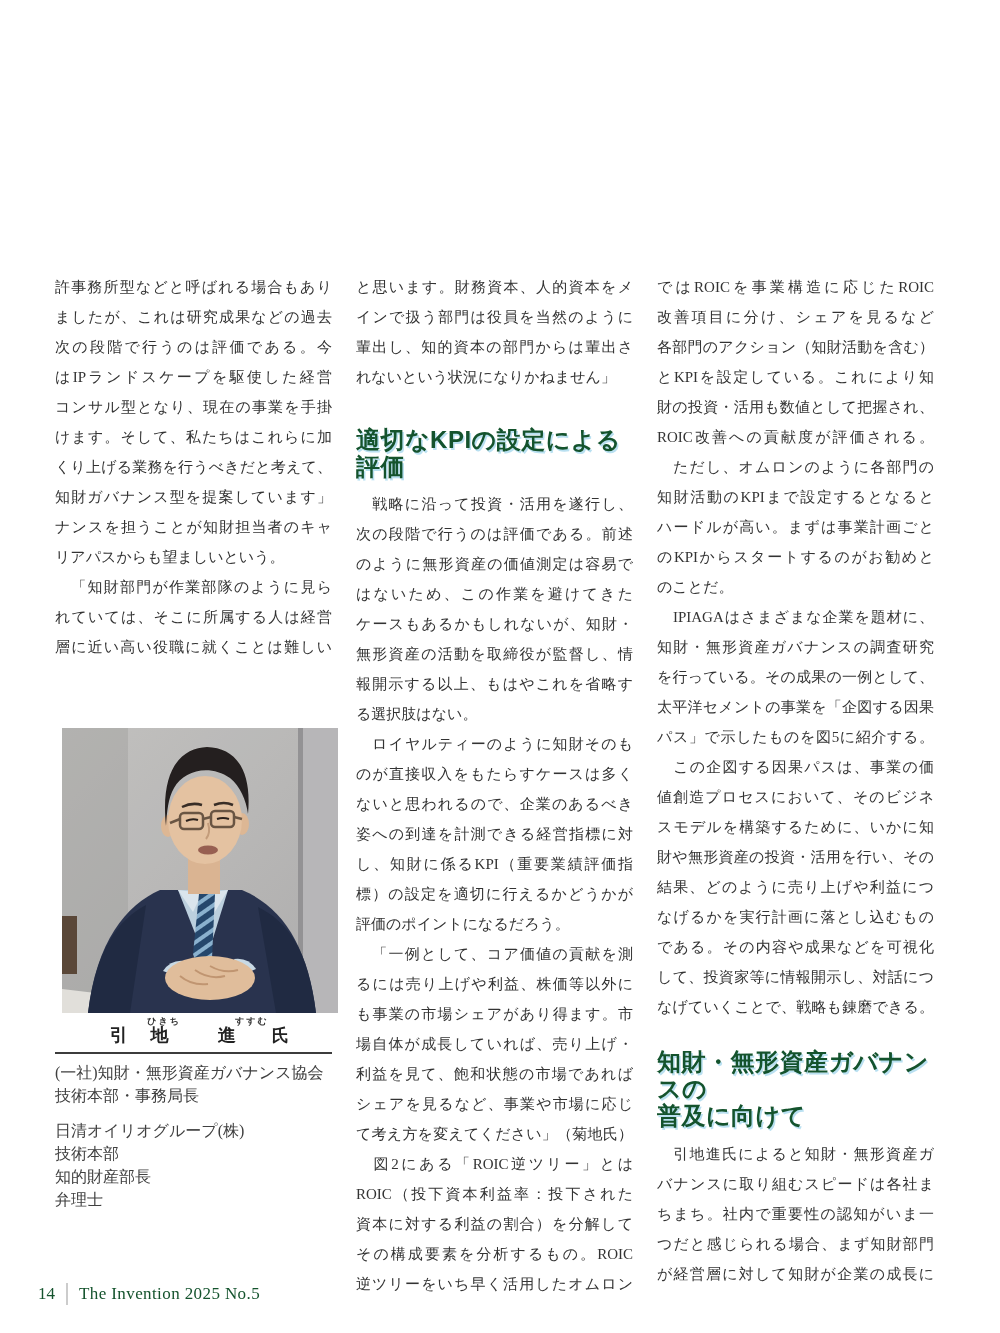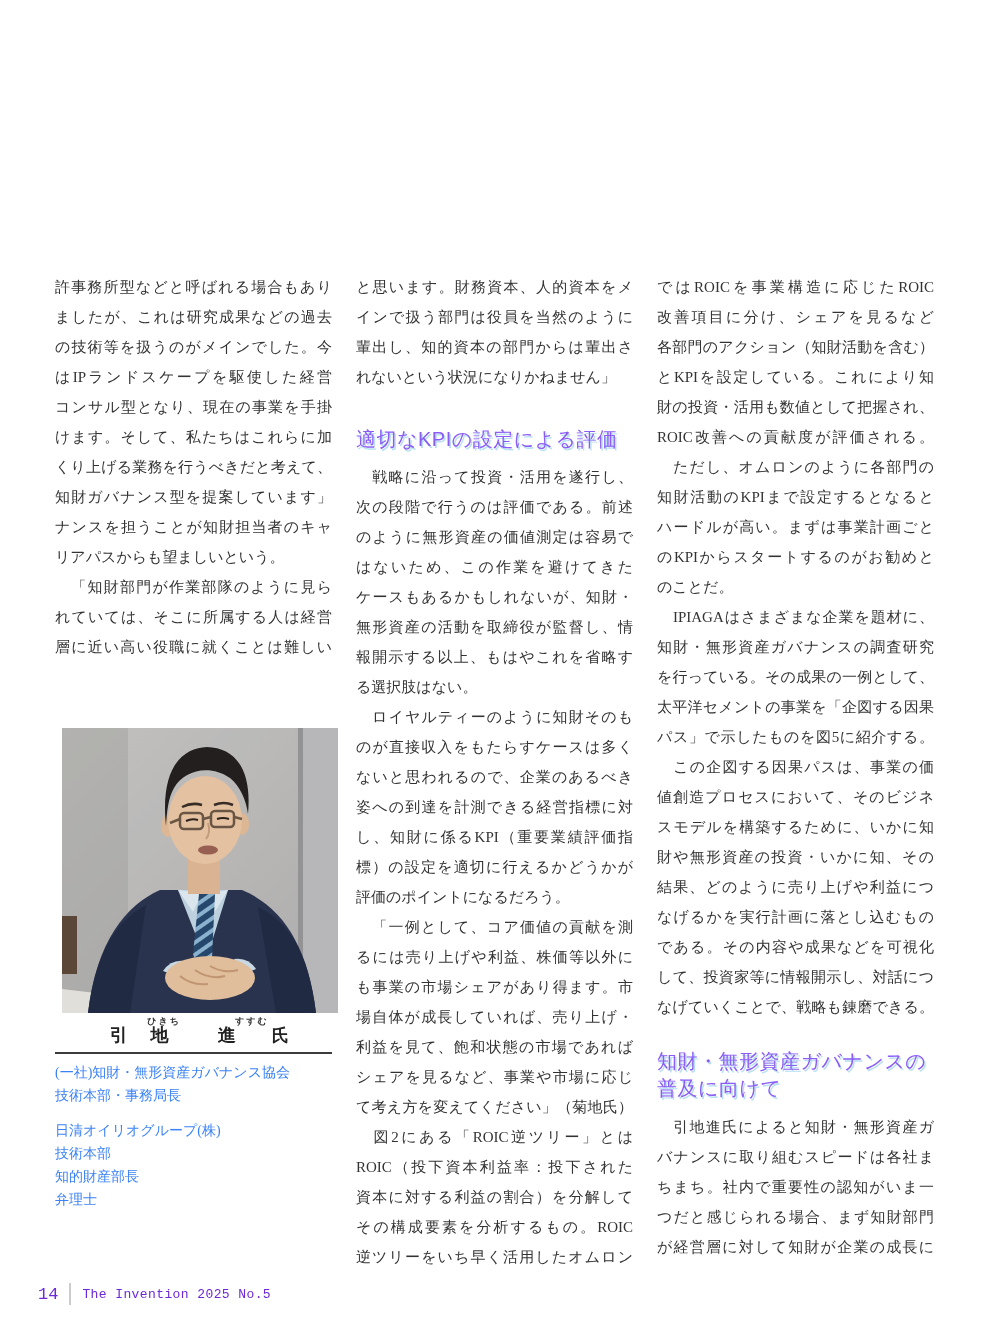--- a/index.html
+++ b/index.html
@@ -14,64 +14,64 @@
   #col-2{left:657px;}
   .tline{
     font-family:"Liberation Serif","DejaVu Serif",serif;
     font-size:15px;line-height:30px;height:30px;overflow:hidden;
     color:#333333;
     text-align:justify;text-align-last:justify;text-justify:inter-character;
   }
   .tline.end{text-align-last:left;}
   .col-heading{
     font-family:"Liberation Sans","DejaVu Sans",sans-serif;
-    font-weight:normal;font-size:20px;line-height:27px;
-    color:#8b5cf6;text-shadow:1.5px 2px 0 #b9e0f1;
+    font-weight:bold;font-size:24px;line-height:27px;
+    color:#14532d;text-shadow:1.5px 2px 0 #b9e0f1;
     letter-spacing:0.5px;
   }
   #col-1 .col-heading{margin:34px 0 9px;}
   #col-2 .col-heading{margin:26px 0 10px;}
   .photo{margin:66px 0 0 7px;width:276px;height:285px;padding:0;}
   .photo svg{display:block;}
   .caption{width:277px;}
   .cap-name{
     margin-top:3px;text-align:center;
     font-family:"Liberation Sans","DejaVu Sans",sans-serif;
     font-weight:bold;font-size:18px;color:#222222;letter-spacing:2px;
   }
   .cap-name ruby{margin:0 3px;}
   .cap-name rt{
     font-size:9px;font-weight:bold;letter-spacing:2px;color:#333333;margin-left:48px;
   }
   .cap-suffix{margin-left:4px;font-size:17px;}
   .cap-rule{border:none;border-top:2px solid #3c3c3c;margin:5px 0 7px;}
   .affil .affil-line{
-    font-size:14px;line-height:23px;color:#3b82f6;
+    font-size:16px;line-height:23px;color:#404040;
     font-family:"Liberation Serif","DejaVu Serif",serif;
   }
   #affil-secondary{margin-top:12px;}
   .page-footer{
     position:absolute;left:38px;top:1283px;
     display:flex;align-items:center;
-    font-family:Liberation Mono, monospace;color:#6d28d9;
+    font-family:Liberation Serif, serif;color:#14532d;
   }
   .pg-num{font-size:17px;}
   .pg-bar{width:2px;height:22px;background:#cccccc;margin:0 11px;display:inline-block;}
-  .pg-title{font-size:13px;letter-spacing:0.4px;}
+  .pg-title{font-size:17px;letter-spacing:0.4px;}
 </style>
 </head>
 <body>
 
 <div class="page">
 
   <section class="col" id="col-0">
     <div>
         <div class="tline">許事務所型などと呼ばれる場合もあり</div>
         <div class="tline">ましたが、これは研究成果などの過去</div>
-        <div class="tline">の技術等を扱うのがメインでした。今</div>
+        <div class="tline">次の段階で行うのは評価である。今</div>
         <div class="tline">はIPランドスケープを駆使した経営</div>
         <div class="tline">コンサル型となり、現在の事業を手掛</div>
         <div class="tline">けます。そして、私たちはこれらに加</div>
         <div class="tline">くり上げる業務を行うべきだと考えて、</div>
         <div class="tline">知財ガバナンス型を提案しています」</div>
         <div class="tline">ナンスを担うことが知財担当者のキャ</div>
         <div class="tline end">リアパスからも望ましいという。</div>
         <div class="tline">　「知財部門が作業部隊のように見ら</div>
         <div class="tline">れていては、そこに所属する人は経営</div>
         <div class="tline">層に近い高い役職に就くことは難しい</div>
@@ -201,21 +201,21 @@
         <div class="tline">のKPIからスタートするのがお勧めと</div>
         <div class="tline end">のことだ。</div>
         <div class="tline">　IPIAGAはさまざまな企業を題材に、</div>
         <div class="tline">知財・無形資産ガバナンスの調査研究</div>
         <div class="tline">を行っている。その成果の一例として、</div>
         <div class="tline">太平洋セメントの事業を「企図する因果</div>
         <div class="tline">パス」で示したものを図5に紹介する。</div>
         <div class="tline">　この企図する因果パスは、事業の価</div>
         <div class="tline">値創造プロセスにおいて、そのビジネ</div>
         <div class="tline">スモデルを構築するために、いかに知</div>
-        <div class="tline">財や無形資産の投資・いかに知、その</div>
+        <div class="tline">財や無形資産の投資・活用を行い、その</div>
         <div class="tline">結果、どのように売り上げや利益につ</div>
         <div class="tline">なげるかを実行計画に落とし込むもの</div>
         <div class="tline">である。その内容や成果などを可視化</div>
         <div class="tline">して、投資家等に情報開示し、対話につ</div>
         <div class="tline">なげていくことで、戦略も錬磨できる。</div>
         <div class="col-heading">
           <div>知財・無形資産ガバナンスの</div>
           <div>普及に向けて</div>
         </div>
         <div class="tline">　引地進氏によると知財・無形資産ガ</div>

